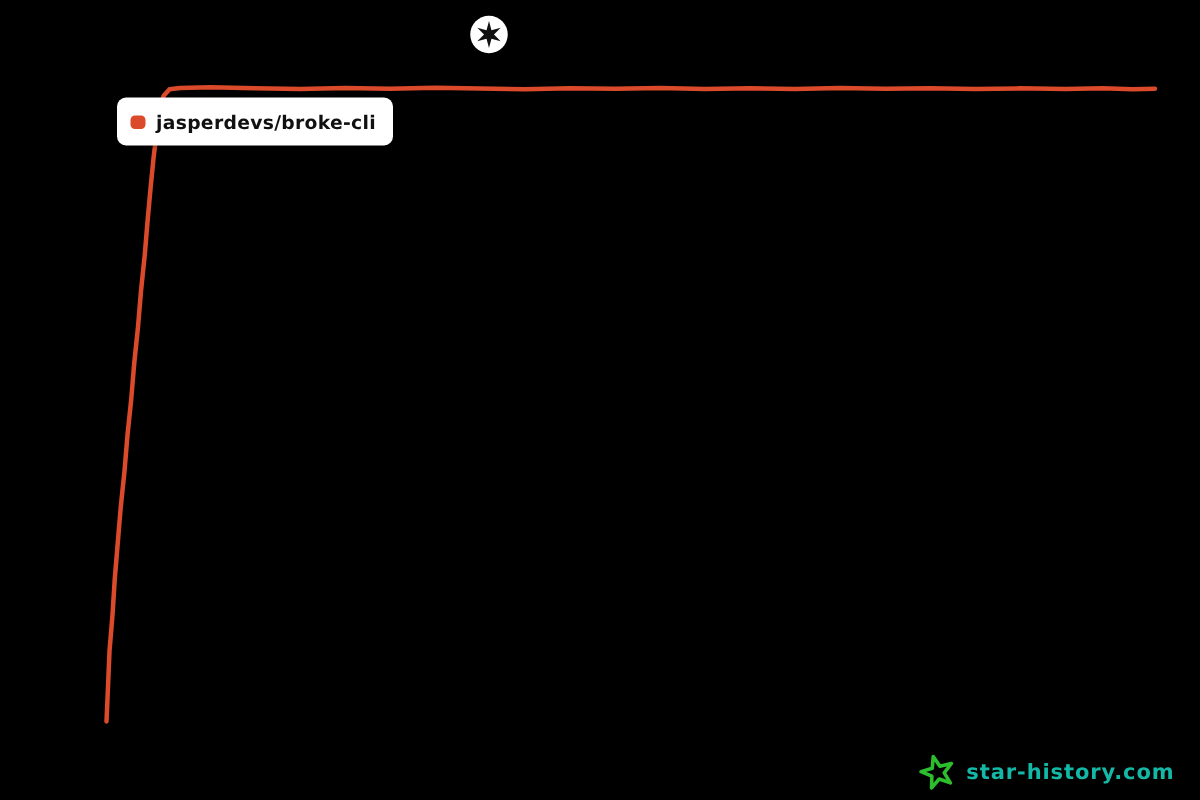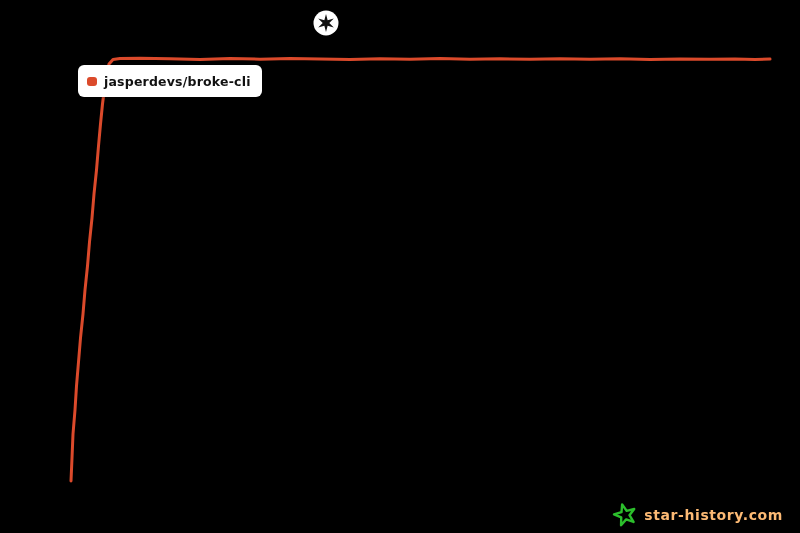--- a/index.html
+++ b/index.html
@@ -88,16 +88,16 @@
 
   <div class="legend">
     <span class="legend-marker" style="background: rgb(219, 74, 43);"></span>
     <span class="legend-label">jasperdevs/broke-cli</span>
   </div>
 
   <div class="watermark">
     <svg width="26" height="26" viewBox="0 0 26 26">
       <path d="M10.15 2.37 L14.61 8.8 L22.23 7.01 L17.49 13.24 L21.55 19.92 L14.16 17.35 L9.06 23.27 L9.23 15.45 L2.02 12.42 L9.5 10.17 Z" fill="none" stroke-width="2.4" stroke-linejoin="round" stroke="#2CBE2C"></path>
     </svg>
-    <span class="watermark-text" style="color: #fdba74;">star-history.com</span>
+    <span class="watermark-text" style="color: #14b8a6;">star-history.com</span>
   </div>
 
 </div>
 
 </body></html>

